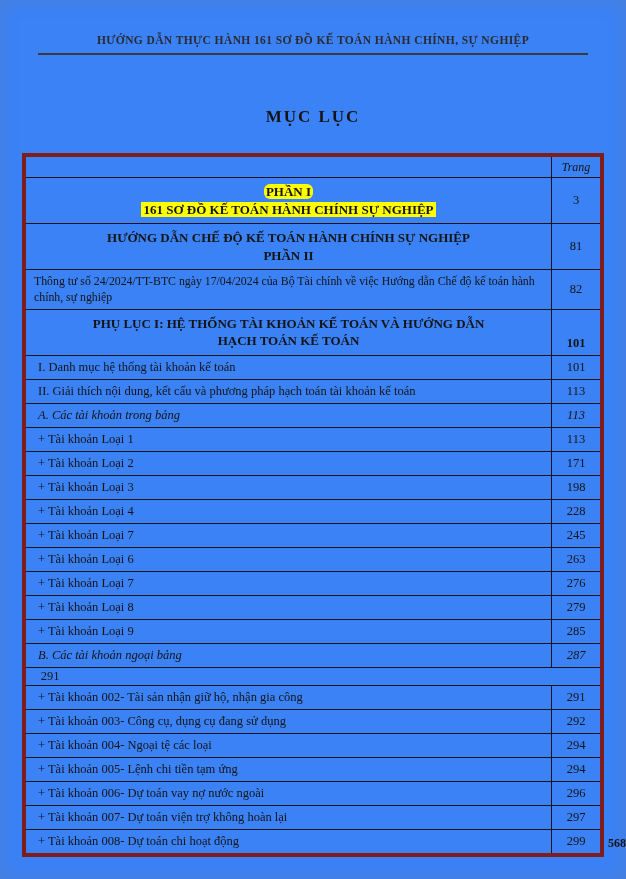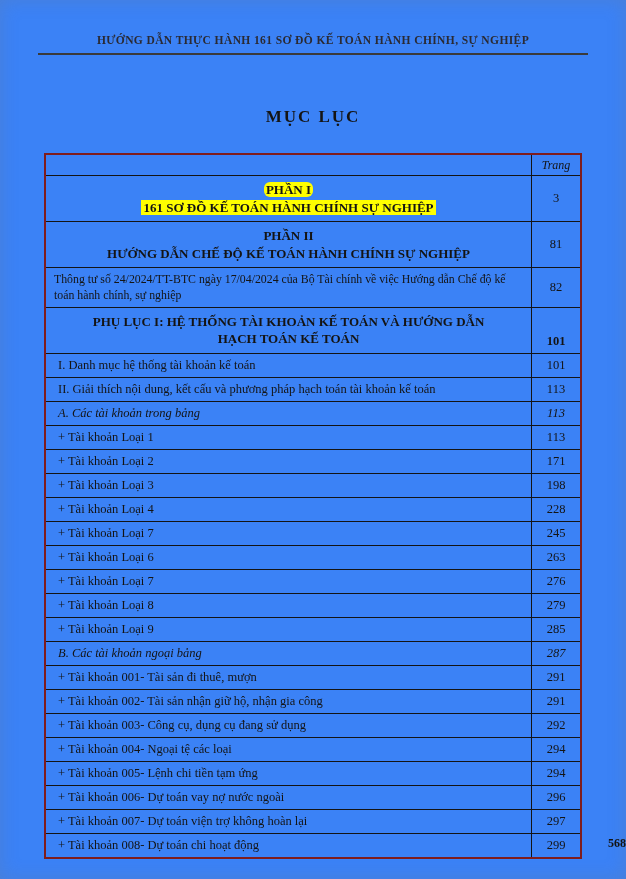--- a/index.html
+++ b/index.html
@@ -32,23 +32,23 @@
     margin: 7px 38px 0 38px;
   }
   .doc-title {
     margin-top: 52px;
     text-align: center;
     font-weight: bold;
     font-size: 17px;
     letter-spacing: 2px;
   }
   .toc-table {
-    width: 538px;
+    width: 582px;
     margin: 26px auto 0 auto;
-    border: 2px solid #7f1d1d;
+    border: 4px solid #7f1d1d;
     box-sizing: border-box;
   }
   .toc-row {
     display: flex;
     border-bottom: 1px solid #141414;
     align-items: stretch;
   }
   .toc-row:last-child { border-bottom: none; }
   .toc-cell-content {
     flex: 1 1 auto;
@@ -138,22 +138,22 @@
   <div class="toc-row r-section">
     <div class="toc-cell-content">
             <div><span class="hl" style="background: rgb(255, 255, 0); border-radius: 6px;">PHẦN I</span></div>
             <div><span class="hl" style="background: rgb(255, 255, 0);">161 SƠ ĐỒ KẾ TOÁN HÀNH CHÍNH SỰ NGHIỆP</span></div>
           </div>
     <div class="toc-cell-page">3</div>
   </div>
 
   <div class="toc-row r-section">
     <div class="toc-cell-content">
+            <div>HƯỚNG DẪN CHẾ ĐỘ KẾ TOÁN HÀNH CHÍNH SỰ NGHIỆP</div>
             <div>PHẦN II</div>
-            <div>HƯỚNG DẪN CHẾ ĐỘ KẾ TOÁN HÀNH CHÍNH SỰ NGHIỆP</div>
           </div>
     <div class="toc-cell-page">81</div>
   </div>
 
   <div class="toc-row r-para">
     <div class="toc-cell-content">
             <div>Thông tư số 24/2024/TT-BTC ngày 17/04/2024 của Bộ Tài chính về việc Hướng dẫn Chế độ kế toán hành chính, sự nghiệp</div>
           </div>
     <div class="toc-cell-page">82</div>
   </div>
@@ -251,23 +251,20 @@
   </div>
 
   <div class="toc-row r-italic">
     <div class="toc-cell-content">
             <div>B. Các tài khoản ngoại bảng</div>
           </div>
     <div class="toc-cell-page">287</div>
   </div>
 
   <div class="toc-row r-item">
-    <div class="toc-cell-content">
-            <div>+ Tài khoản 001- Tài sản đi thuê, mượn</div>
-          </div>
     <div class="toc-cell-page">291</div>
   </div>
 
   <div class="toc-row r-item">
     <div class="toc-cell-content">
             <div>+ Tài khoản 002- Tài sản nhận giữ hộ, nhận gia công</div>
           </div>
     <div class="toc-cell-page">291</div>
   </div>
 

